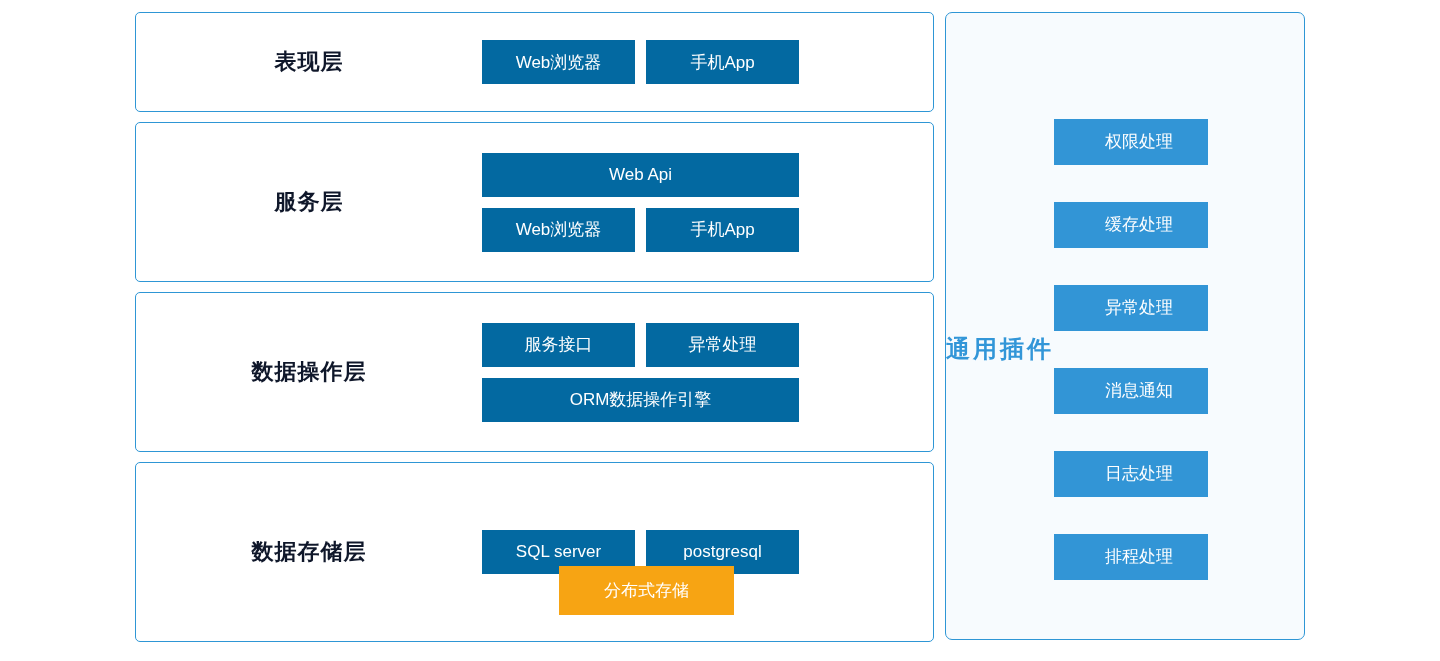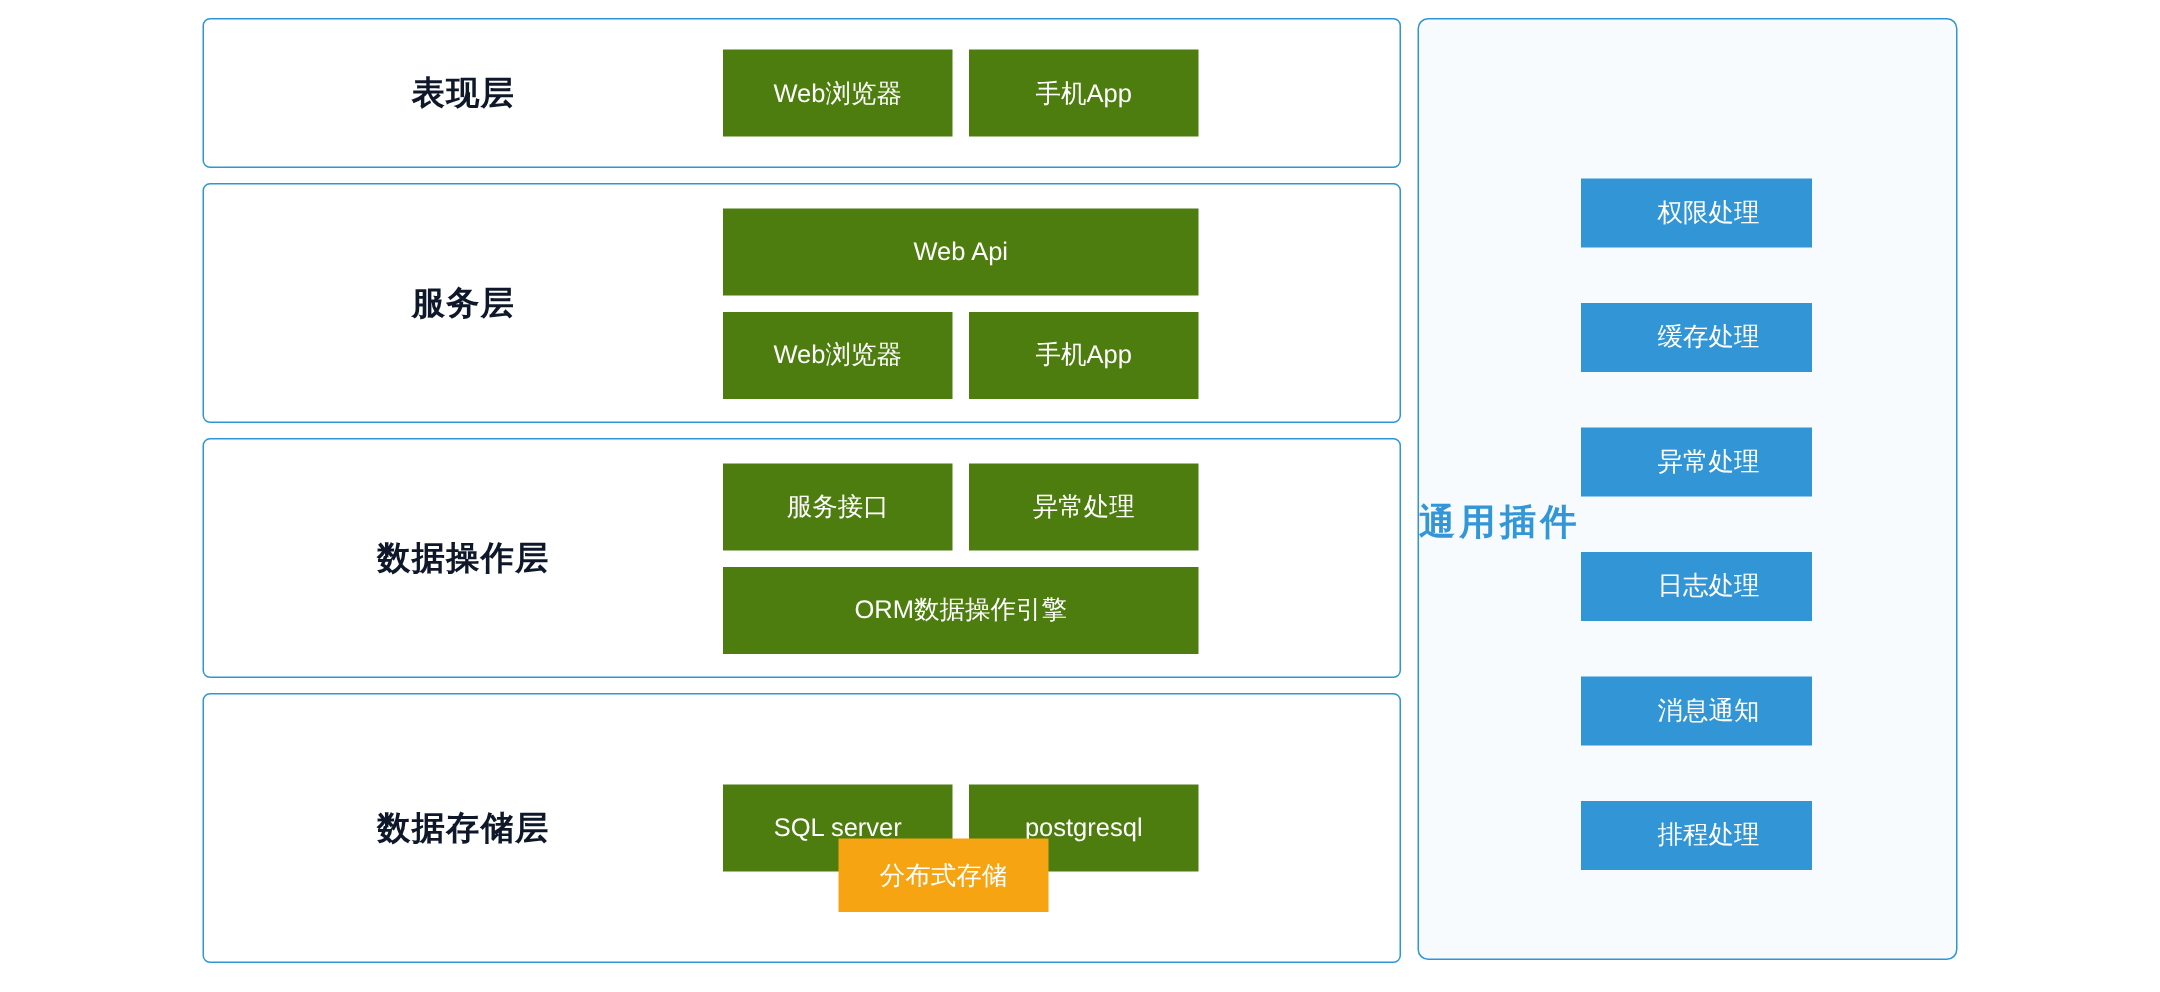--- a/index.html
+++ b/index.html
@@ -23,30 +23,30 @@
     color: #0f172a; font-size: 22px; font-weight: bold; letter-spacing: 1px;
   }
   .btn-col {
     position: relative;
     display: flex; flex-direction: column; gap: 11px;
     width: 317px;
   }
   .btn-col.gap-lg { gap: 28px; }
   .btn-row { display: flex; gap: 11px; }
   .node {
-    height: 58px; width: 153px;
-    background: #4d7c0f; color: #ffffff;
+    height: 44px; width: 153px;
+    background: #0369a1; color: #ffffff;
     font-size: 17px;
     display: flex; align-items: center; justify-content: center;
     white-space: nowrap;
   }
   .node.wide { width: 317px; }
   .overlay-node {
     position: absolute; left: 77px; top: 36px;
-    width: 140px; height: 49px;
+    width: 175px; height: 49px;
     background: #f7a413; color: #ffffff;
     font-size: 17px;
     display: flex; align-items: center; justify-content: center;
     z-index: 2;
   }
 
   
   #layer-0 { top: 12px;  height: 100px; }
   #layer-1 { top: 122px; height: 160px; }
   #layer-2 { top: 292px; height: 160px; }
@@ -127,19 +127,19 @@
       <div class="overlay-node">分布式存储</div>
     </div>
   </section>
 
   <aside class="plugins-panel">
     <div class="plugins-title">通用插件</div>
     <div class="plugins-list">
       <div class="plugin-node">权限处理</div>
       <div class="plugin-node">缓存处理</div>
       <div class="plugin-node">异常处理</div>
+      <div class="plugin-node">消息通知</div>
       <div class="plugin-node">日志处理</div>
-      <div class="plugin-node">消息通知</div>
       <div class="plugin-node">排程处理</div>
     </div>
   </aside>
 
 </div>
 
 </body></html>

